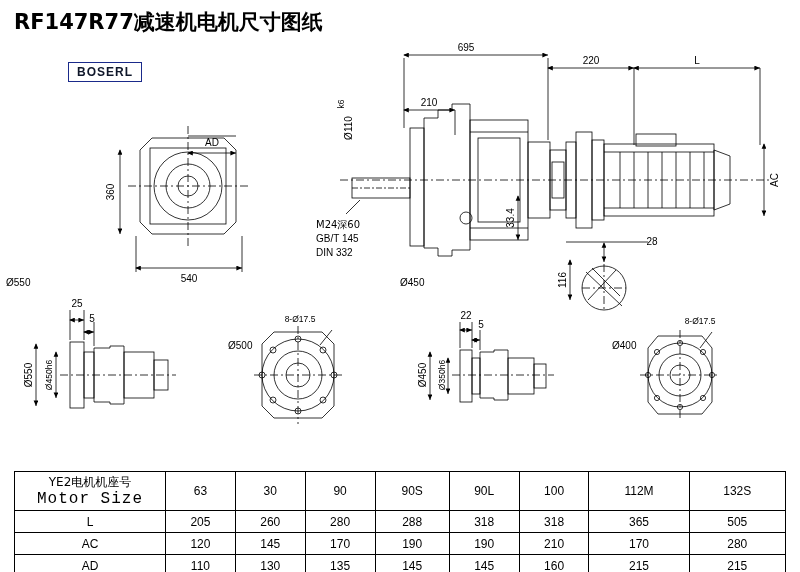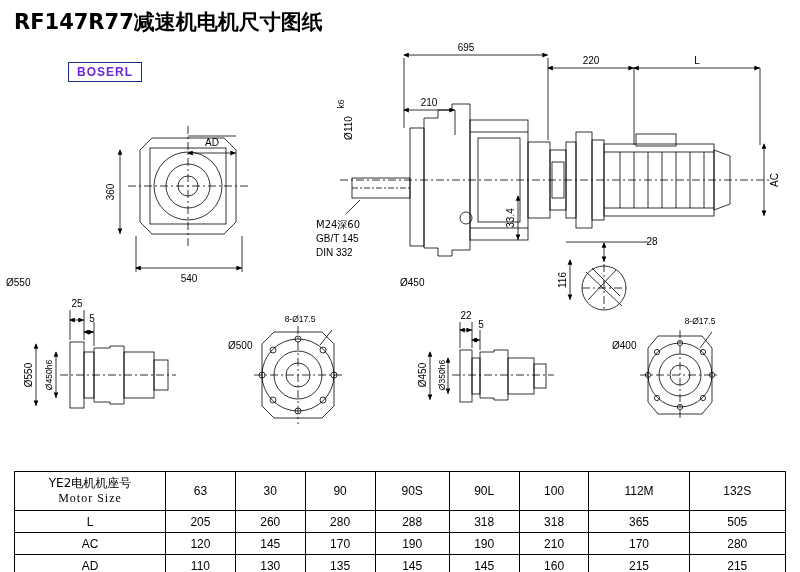--- a/index.html
+++ b/index.html
@@ -13,21 +13,21 @@
   }
   .page{position:absolute;left:0;top:0;width:800px;height:572px;}
   #title{
     position:absolute;left:14px;top:8px;
     font-size:21px;font-weight:bold;letter-spacing:0px;
     font-family:"DejaVu Sans","Liberation Sans",sans-serif;
   }
   .logo{
     position:absolute;left:68px;top:62px;width:72px;height:18px;
     border:1.4px solid #1a2a8a;
-    color:#6d28d9;font-size:12px;font-weight:bold;
+    color:#0f172a;font-size:12px;font-weight:bold;
     display:flex;align-items:center;justify-content:center;
     letter-spacing:1px;
   }
   svg{position:absolute;left:0;top:0;}
   .lbl{font-family:"Liberation Sans",sans-serif;font-size:10px;fill:#000;}
   .lbl-s{font-family:"Liberation Sans",sans-serif;font-size:8.5px;fill:#000;}
   .lbl-cn{font-family:"DejaVu Sans","Liberation Sans",sans-serif;font-size:10px;fill:#000;}
   
   #spec-table{
     position:absolute;left:14px;top:455px;width:772px;
@@ -37,21 +37,21 @@
   }
   #spec-table td,#spec-table th{
     border:1px solid #000;
     text-align:center;
     height:21px;
     padding:0;
     font-weight:normal;
   }
   #spec-table td.rowhdr{width:150px;}
   #spec-table .hdr-cn{font-family:"DejaVu Sans","Liberation Sans",sans-serif;font-size:12px;line-height:15px;}
-  #spec-table .mono{font-family:Liberation Serif, serif;font-size:12px;letter-spacing:1px;}
+  #spec-table .mono{font-family:Liberation Mono, monospace;font-size:16px;letter-spacing:1px;}
   #spec-table tr.head td{height:38px;}
   .cellv{font-family:Liberation Sans, sans-serif;}
 </style>
 </head>
 <body>
 
 <div class="page">
 
   <div id="title">RF147R77减速机电机尺寸图纸</div>
   <div class="logo">BOSERL</div>

